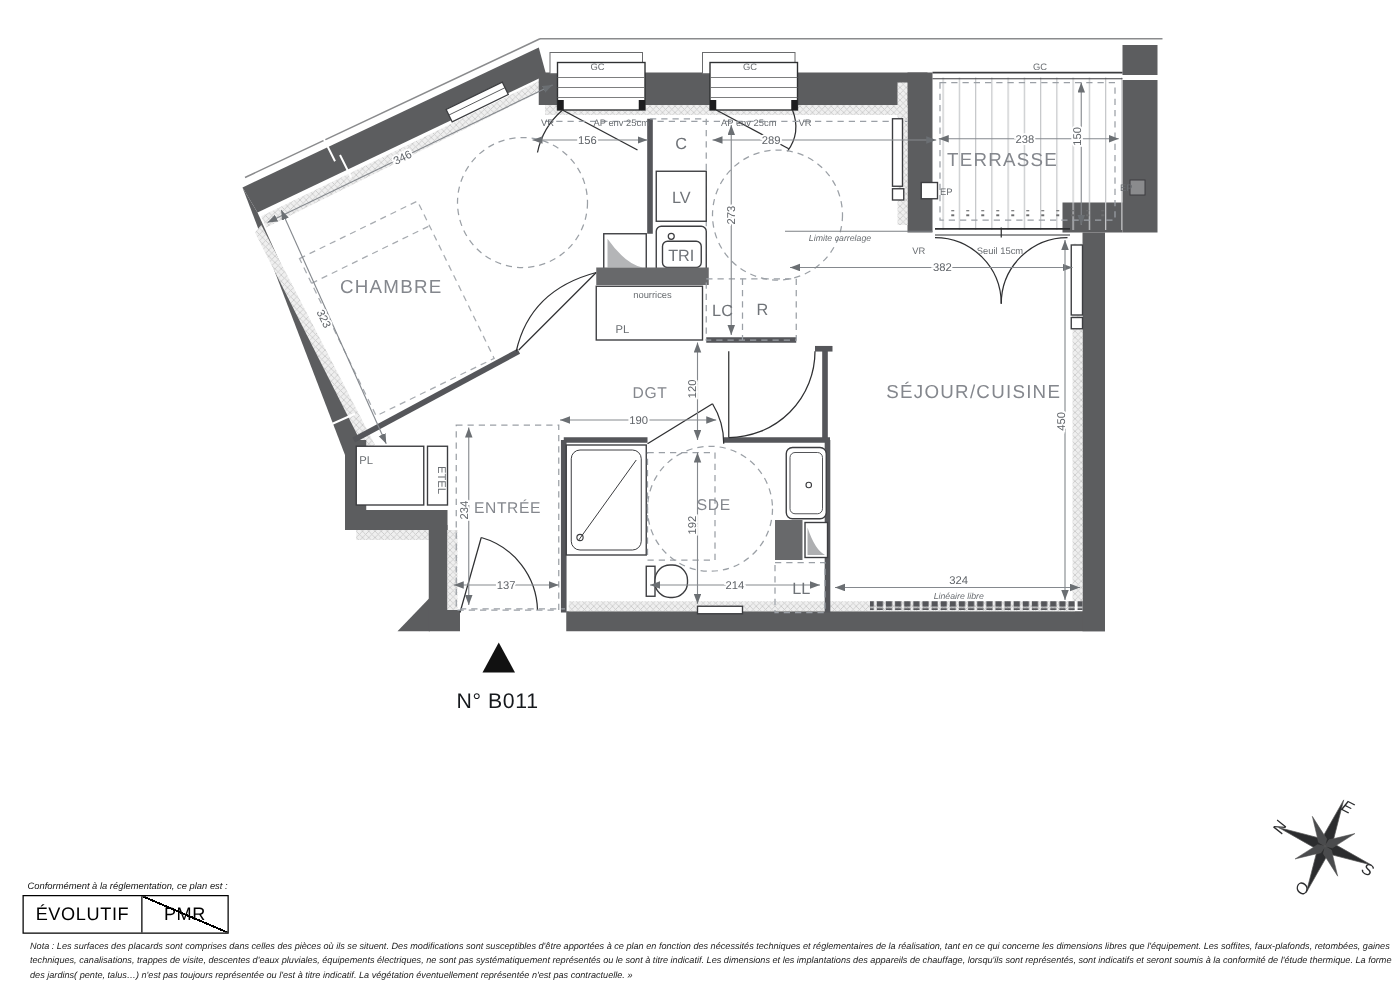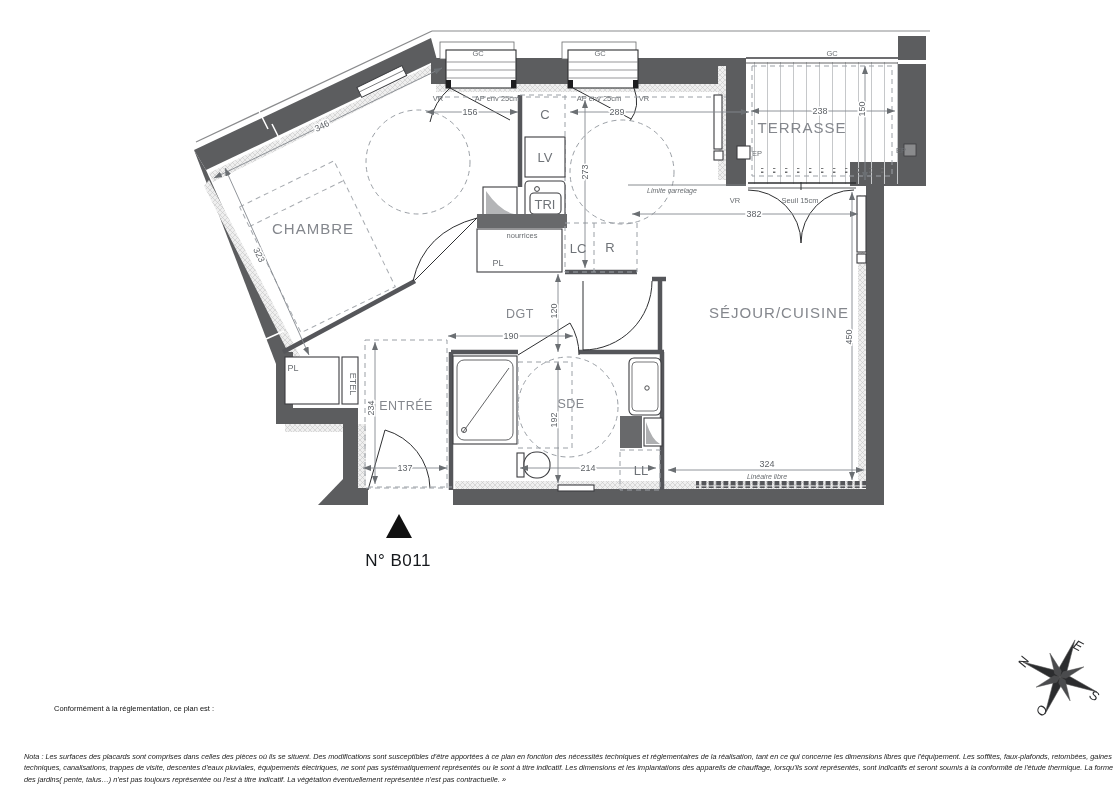--- a/index.html
+++ b/index.html
@@ -13,21 +13,21 @@
   .tiny{fill:#6a6e72;font-size:7.5px;text-anchor:middle;}
   .tiny-it{fill:#6a6e72;font-size:7px;font-style:italic;text-anchor:middle;}
   .fixture{fill:#6a6e72;font-size:9px;text-anchor:middle;}
   .fixture-lg{fill:#6f7378;font-size:13px;text-anchor:middle;}
   .dim{stroke:#85898e;stroke-width:.9;}
   .wall{fill:#5c5d5f;}
   .twall{stroke:#55565a;stroke-width:4.5;fill:none;}
   .door{stroke:#2f3032;stroke-width:1;fill:none;}
   .dash{stroke:#9ba0a6;stroke-width:1;fill:none;stroke-dasharray:5 4;}
   .fix{stroke:#3c3d40;stroke-width:1.1;fill:#fff;}
-  .legend-intro{position:absolute;left:22px;top:704px;font-size:7.5px;color:#111;margin-left:32px;}
+  .legend-intro{position:absolute;left:22px;top:704px;font-size:7.5px;font-style:italic;color:#111;}
   .legend-box{position:absolute;left:18px;top:716px;width:163px;height:29px;
     border:1.6px solid #000;display:flex;background:#fff;}
   .legend-cell{display:flex;align-items:center;justify-content:center;
     font-size:14.5px;letter-spacing:.5px;color:#000;}
   .cell-evo{width:58%;border-right:1.6px solid #000;}
   .cell-pmr{width:42%;position:relative;
     background:linear-gradient(to top right,transparent calc(50% - .8px),#000 calc(50% - .8px),#000 calc(50% + .8px),transparent calc(50% + .8px));}
   .nota{position:absolute;left:24px;top:751px;width:1092px;font-size:7.3px;
     font-style:italic;color:#1b1b1b;line-height:1.55;}
 </style>
@@ -315,15 +315,19 @@
       </g>
     </g>
     <text x="1024" y="666" font-family="DejaVu Serif,serif" font-style="italic" font-size="13" fill="#2b2c2e" transform="rotate(-62 1024 662)" text-anchor="middle">N</text>
     <text x="1078" y="650" font-family="DejaVu Serif,serif" font-style="italic" font-size="13" fill="#2b2c2e" transform="rotate(28 1078 646)" text-anchor="middle">E</text>
     <text x="1094" y="700" font-family="DejaVu Serif,serif" font-style="italic" font-size="13" fill="#2b2c2e" transform="rotate(28 1094 696)" text-anchor="middle">S</text>
     <text x="1042" y="715" font-family="DejaVu Serif,serif" font-style="italic" font-size="13" fill="#2b2c2e" transform="rotate(-62 1042 711)" text-anchor="middle">O</text>
   </g>
 </svg>
 
   <div class="legend-intro">Conformément à la réglementation, ce plan est :</div>
+  <div class="legend-box">
+    <div class="legend-cell cell-evo">ÉVOLUTIF</div>
+    <div class="legend-cell cell-pmr">PMR</div>
+  </div>
 
   <div class="nota">Nota : Les surfaces des placards sont comprises dans celles des pièces où ils se situent. Des modifications sont susceptibles d'être apportées à ce plan en fonction des nécessités techniques et réglementaires de la réalisation, tant en ce qui concerne les dimensions libres que l'équipement.  Les soffites, faux-plafonds, retombées, gaines techniques, canalisations, trappes de visite, descentes d'eaux pluviales, équipements électriques, ne sont pas systématiquement représentés ou le sont à titre indicatif. Les dimensions et les implantations des appareils de chauffage, lorsqu'ils sont représentés, sont indicatifs et seront soumis à la conformité de l'étude thermique. La forme des jardins( pente, talus…) n'est pas toujours représentée ou l'est à titre indicatif. La végétation éventuellement représentée n'est pas contractuelle. »</div>
 </div>
 
 </body></html>

